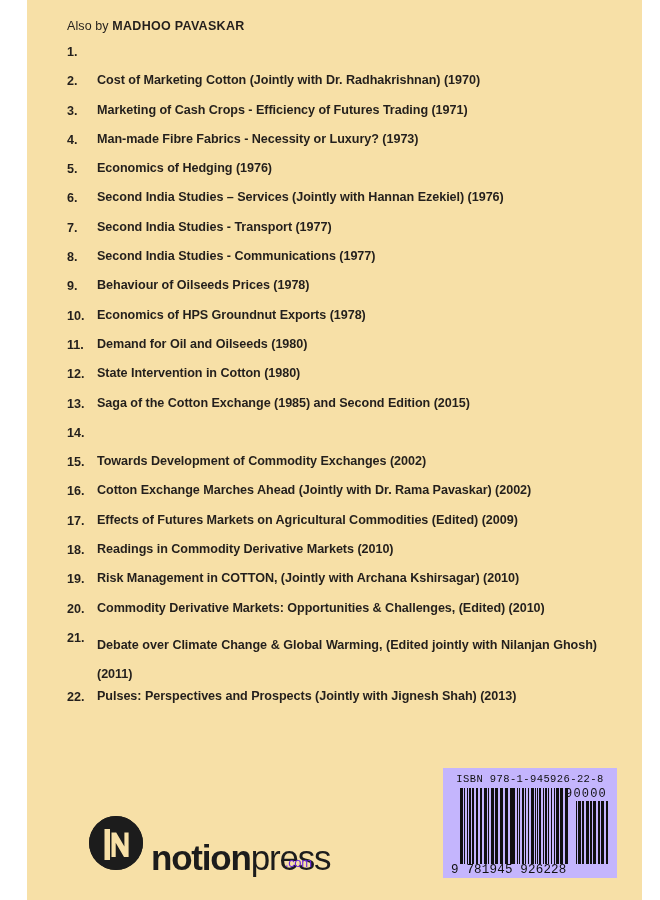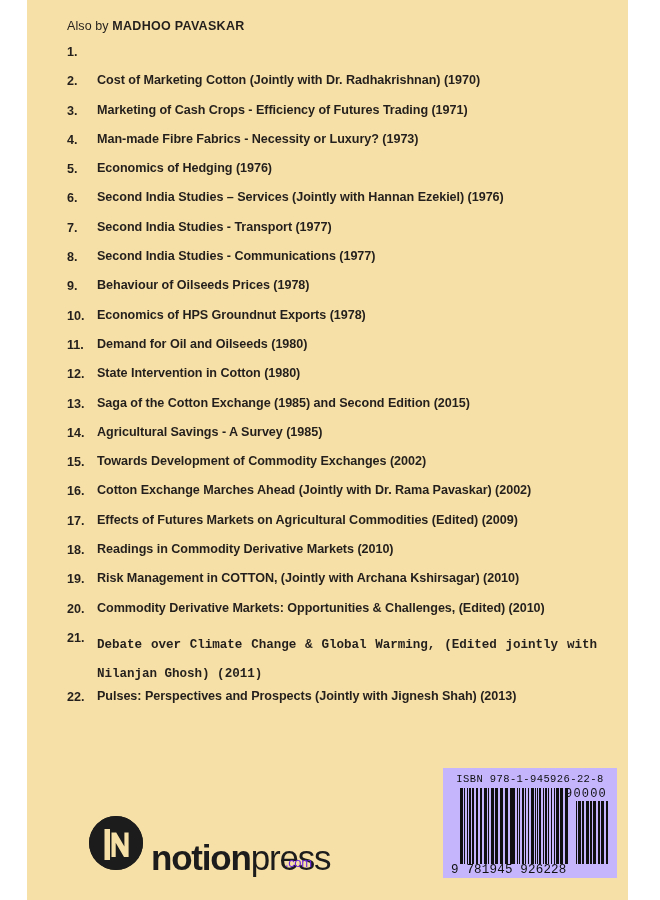--- a/index.html
+++ b/index.html
@@ -15,20 +15,21 @@
     font-family: "Liberation Sans", sans-serif;
   }
   #cover {
     position: absolute;
     left: 27px;
     top: 0px;
     width: 601px;
     height: 900px;
     background: #f7e0a7;
     overflow: hidden;
+    padding-left: 14px;
   }
   #white-left {
     position: absolute;
     left: 0; top: 0;
     width: 27px; height: 900px;
     background: #ffffff;
   }
   #white-right {
     position: absolute;
     left: 628px; top: 0;
@@ -78,21 +79,20 @@
   }
   
   .book-item.two-line {
     height: 58.6px;
   }
   .book-item.two-line .title {
     text-align: justify;
     text-align-last: left;
     line-height: 2.32;
     width: 505px;
-    font-family: Liberation Mono, monospace;
   }
 
   
   #logo {
     position: absolute;
     left: 62px;
     top: 813px;
     width: 240px;
     height: 62px;
   }
@@ -250,21 +250,20 @@
       <div class="book-item">
         <span class="num">12.</span>
         <span class="title">State Intervention in Cotton (1980)</span>
       </div>
       <div class="book-item">
         <span class="num">13.</span>
         <span class="title">Saga of the Cotton Exchange (1985) and Second Edition (2015)</span>
       </div>
       <div class="book-item">
         <span class="num">14.</span>
-        <span class="title">Agricultural Savings - A Survey (1985)</span>
       </div>
       <div class="book-item">
         <span class="num">15.</span>
         <span class="title">Towards Development of Commodity Exchanges (2002)</span>
       </div>
       <div class="book-item">
         <span class="num">16.</span>
         <span class="title">Cotton Exchange Marches Ahead (Jointly with Dr. Rama Pavaskar) (2002)</span>
       </div>
       <div class="book-item">

